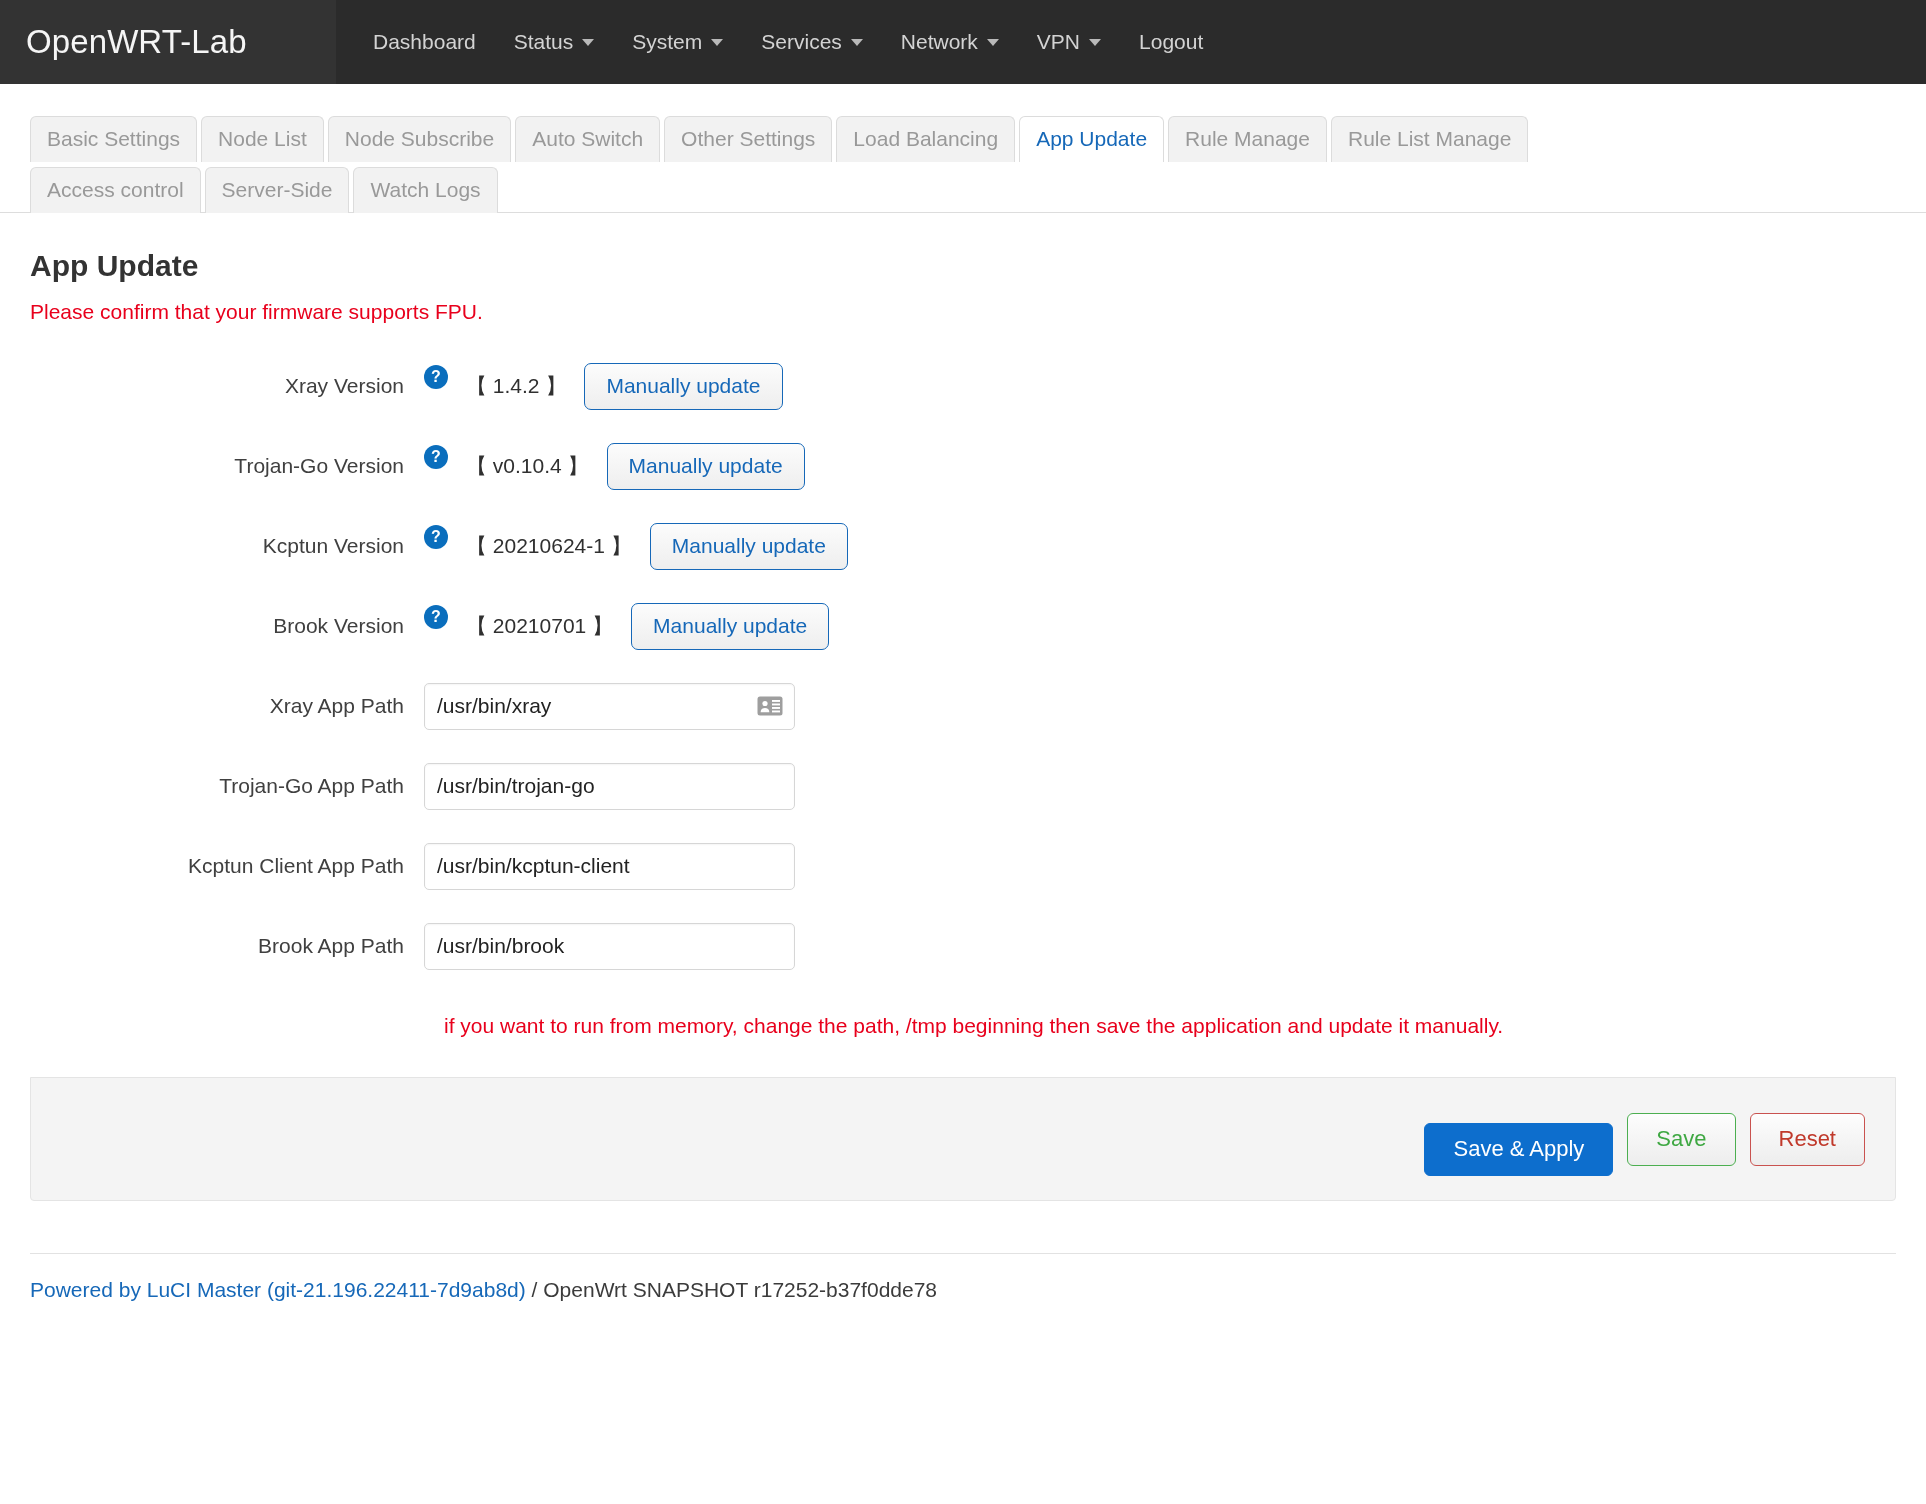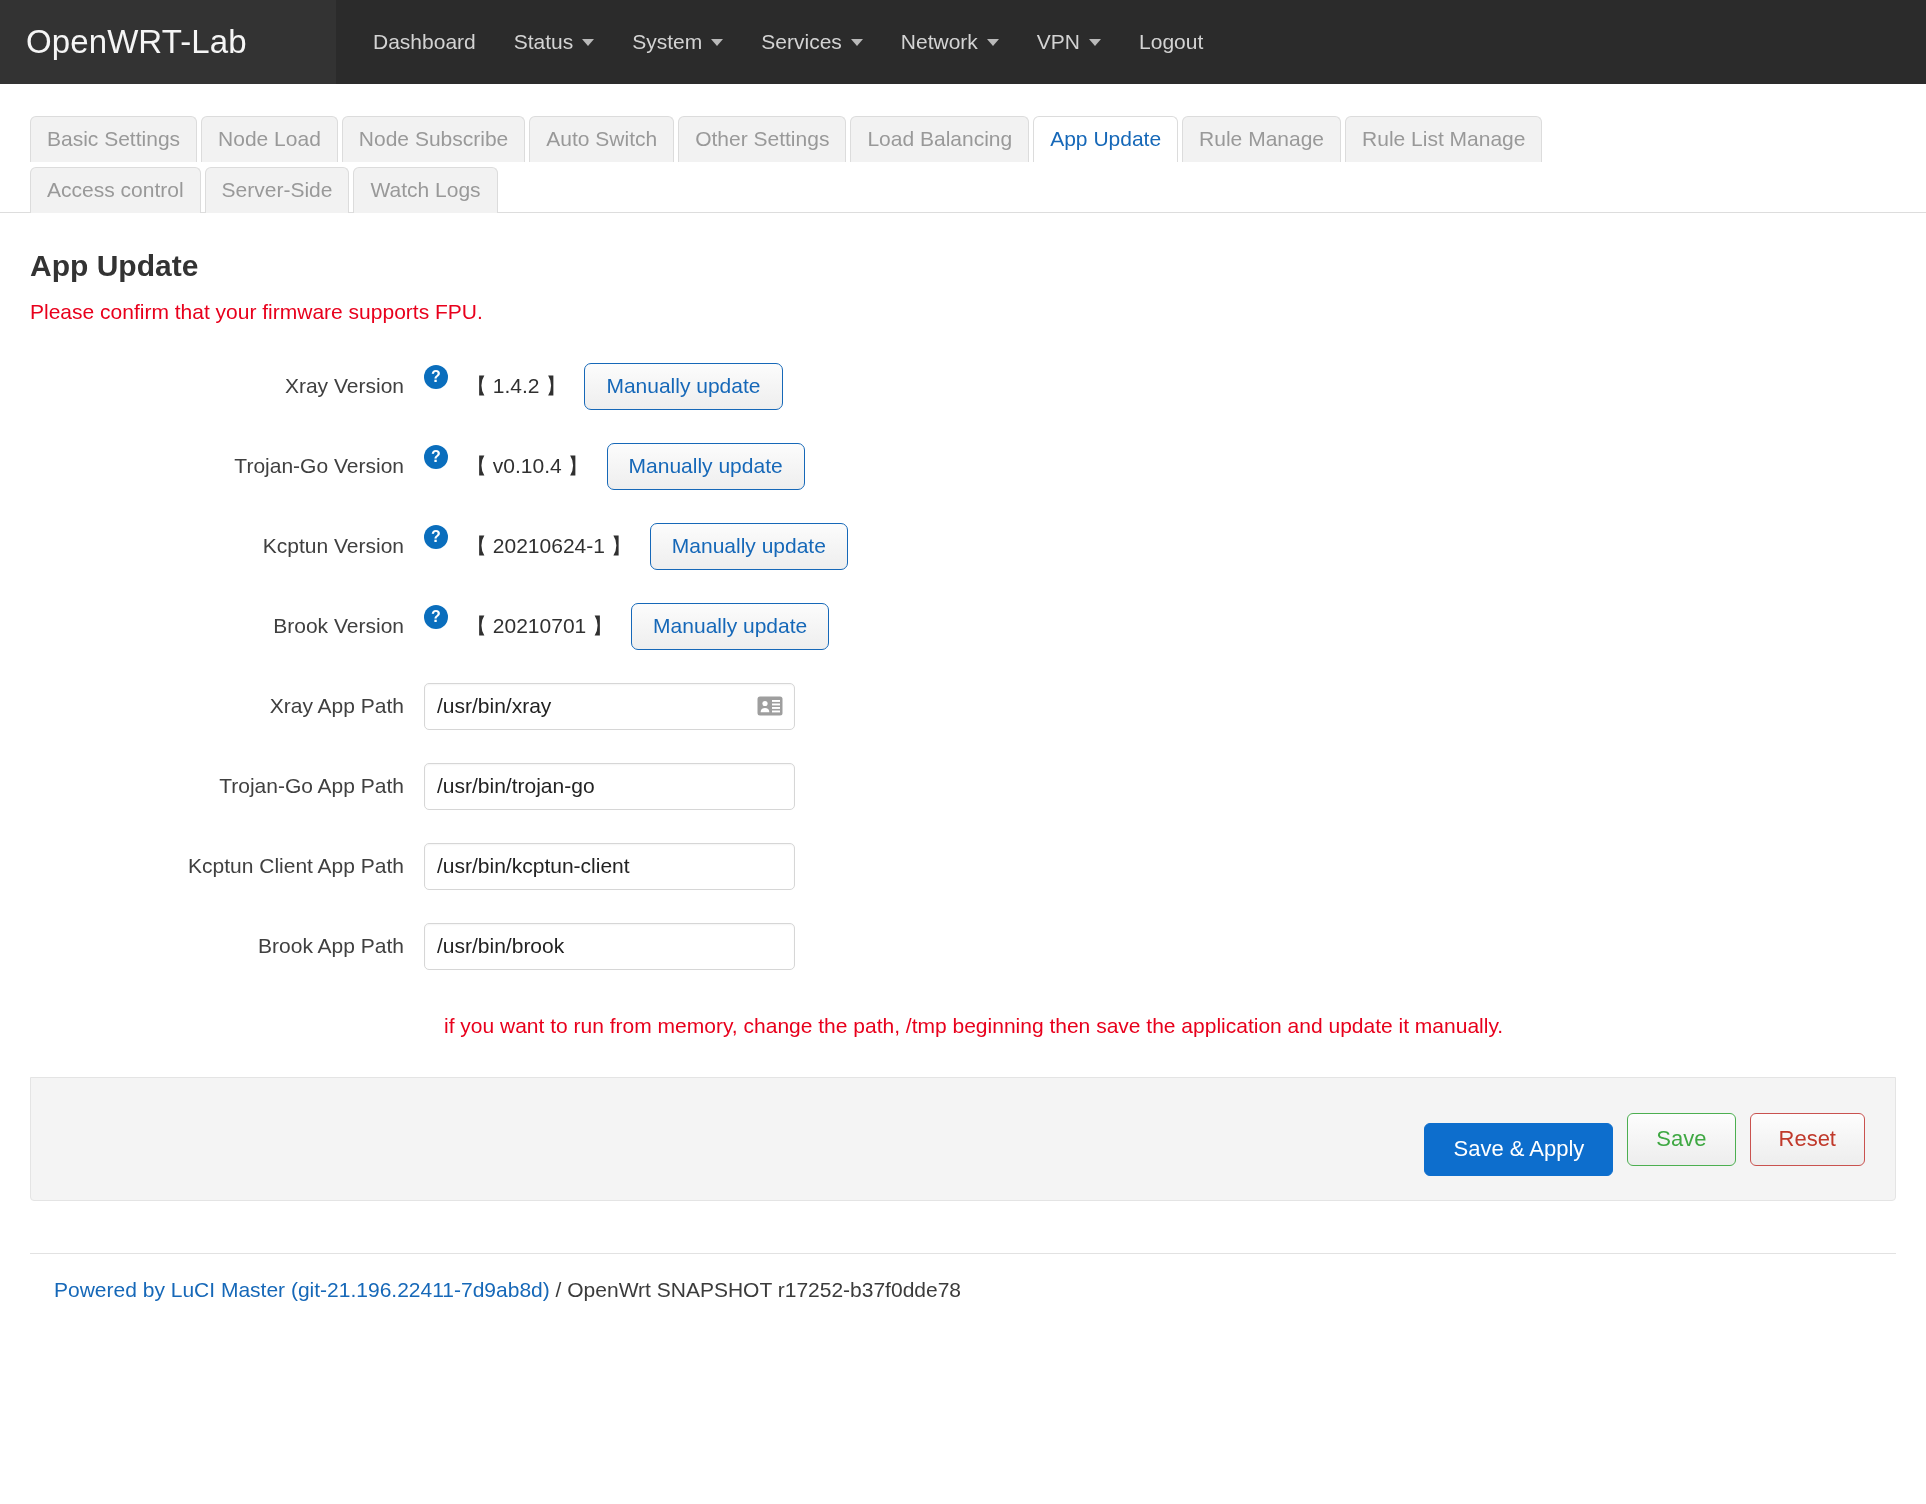--- a/index.html
+++ b/index.html
@@ -236,21 +236,20 @@
   .footer {
     margin: 52px 30px 0 30px;
     border-top: 1px solid #e2e2e2;
     padding: 24px 0 28px 0;
     font-size: 21px;
     color: #3b3b3b;
   }
   .footer a {
     color: #1668b8;
     text-decoration: none;
-    margin-left: 24px;
   }
 </style>
 </head>
 <body>
 
 <div class="navbar">
   <div class="brand">OpenWRT-Lab</div>
   <div class="nav-links" id="nav-links">
       <div class="nav-item">
         <span>Dashboard</span>
@@ -277,21 +276,21 @@
       </div>
       <div class="nav-item">
         <span>Logout</span>
       </div>
     </div>
 </div>
 
 <div class="tabs-wrap">
   <div class="tabs-row" id="tabs-row-1">
       <div class="tab">Basic Settings</div>
-      <div class="tab">Node Load</div>
+      <div class="tab">Node List</div>
       <div class="tab">Node Subscribe</div>
       <div class="tab">Auto Switch</div>
       <div class="tab">Other Settings</div>
       <div class="tab">Load Balancing</div>
       <div class="tab active">App Update</div>
       <div class="tab">Rule Manage</div>
       <div class="tab">Rule List Manage</div>
     </div>
   <div class="tabs-row" id="tabs-row-2">
       <div class="tab">Access control</div>

